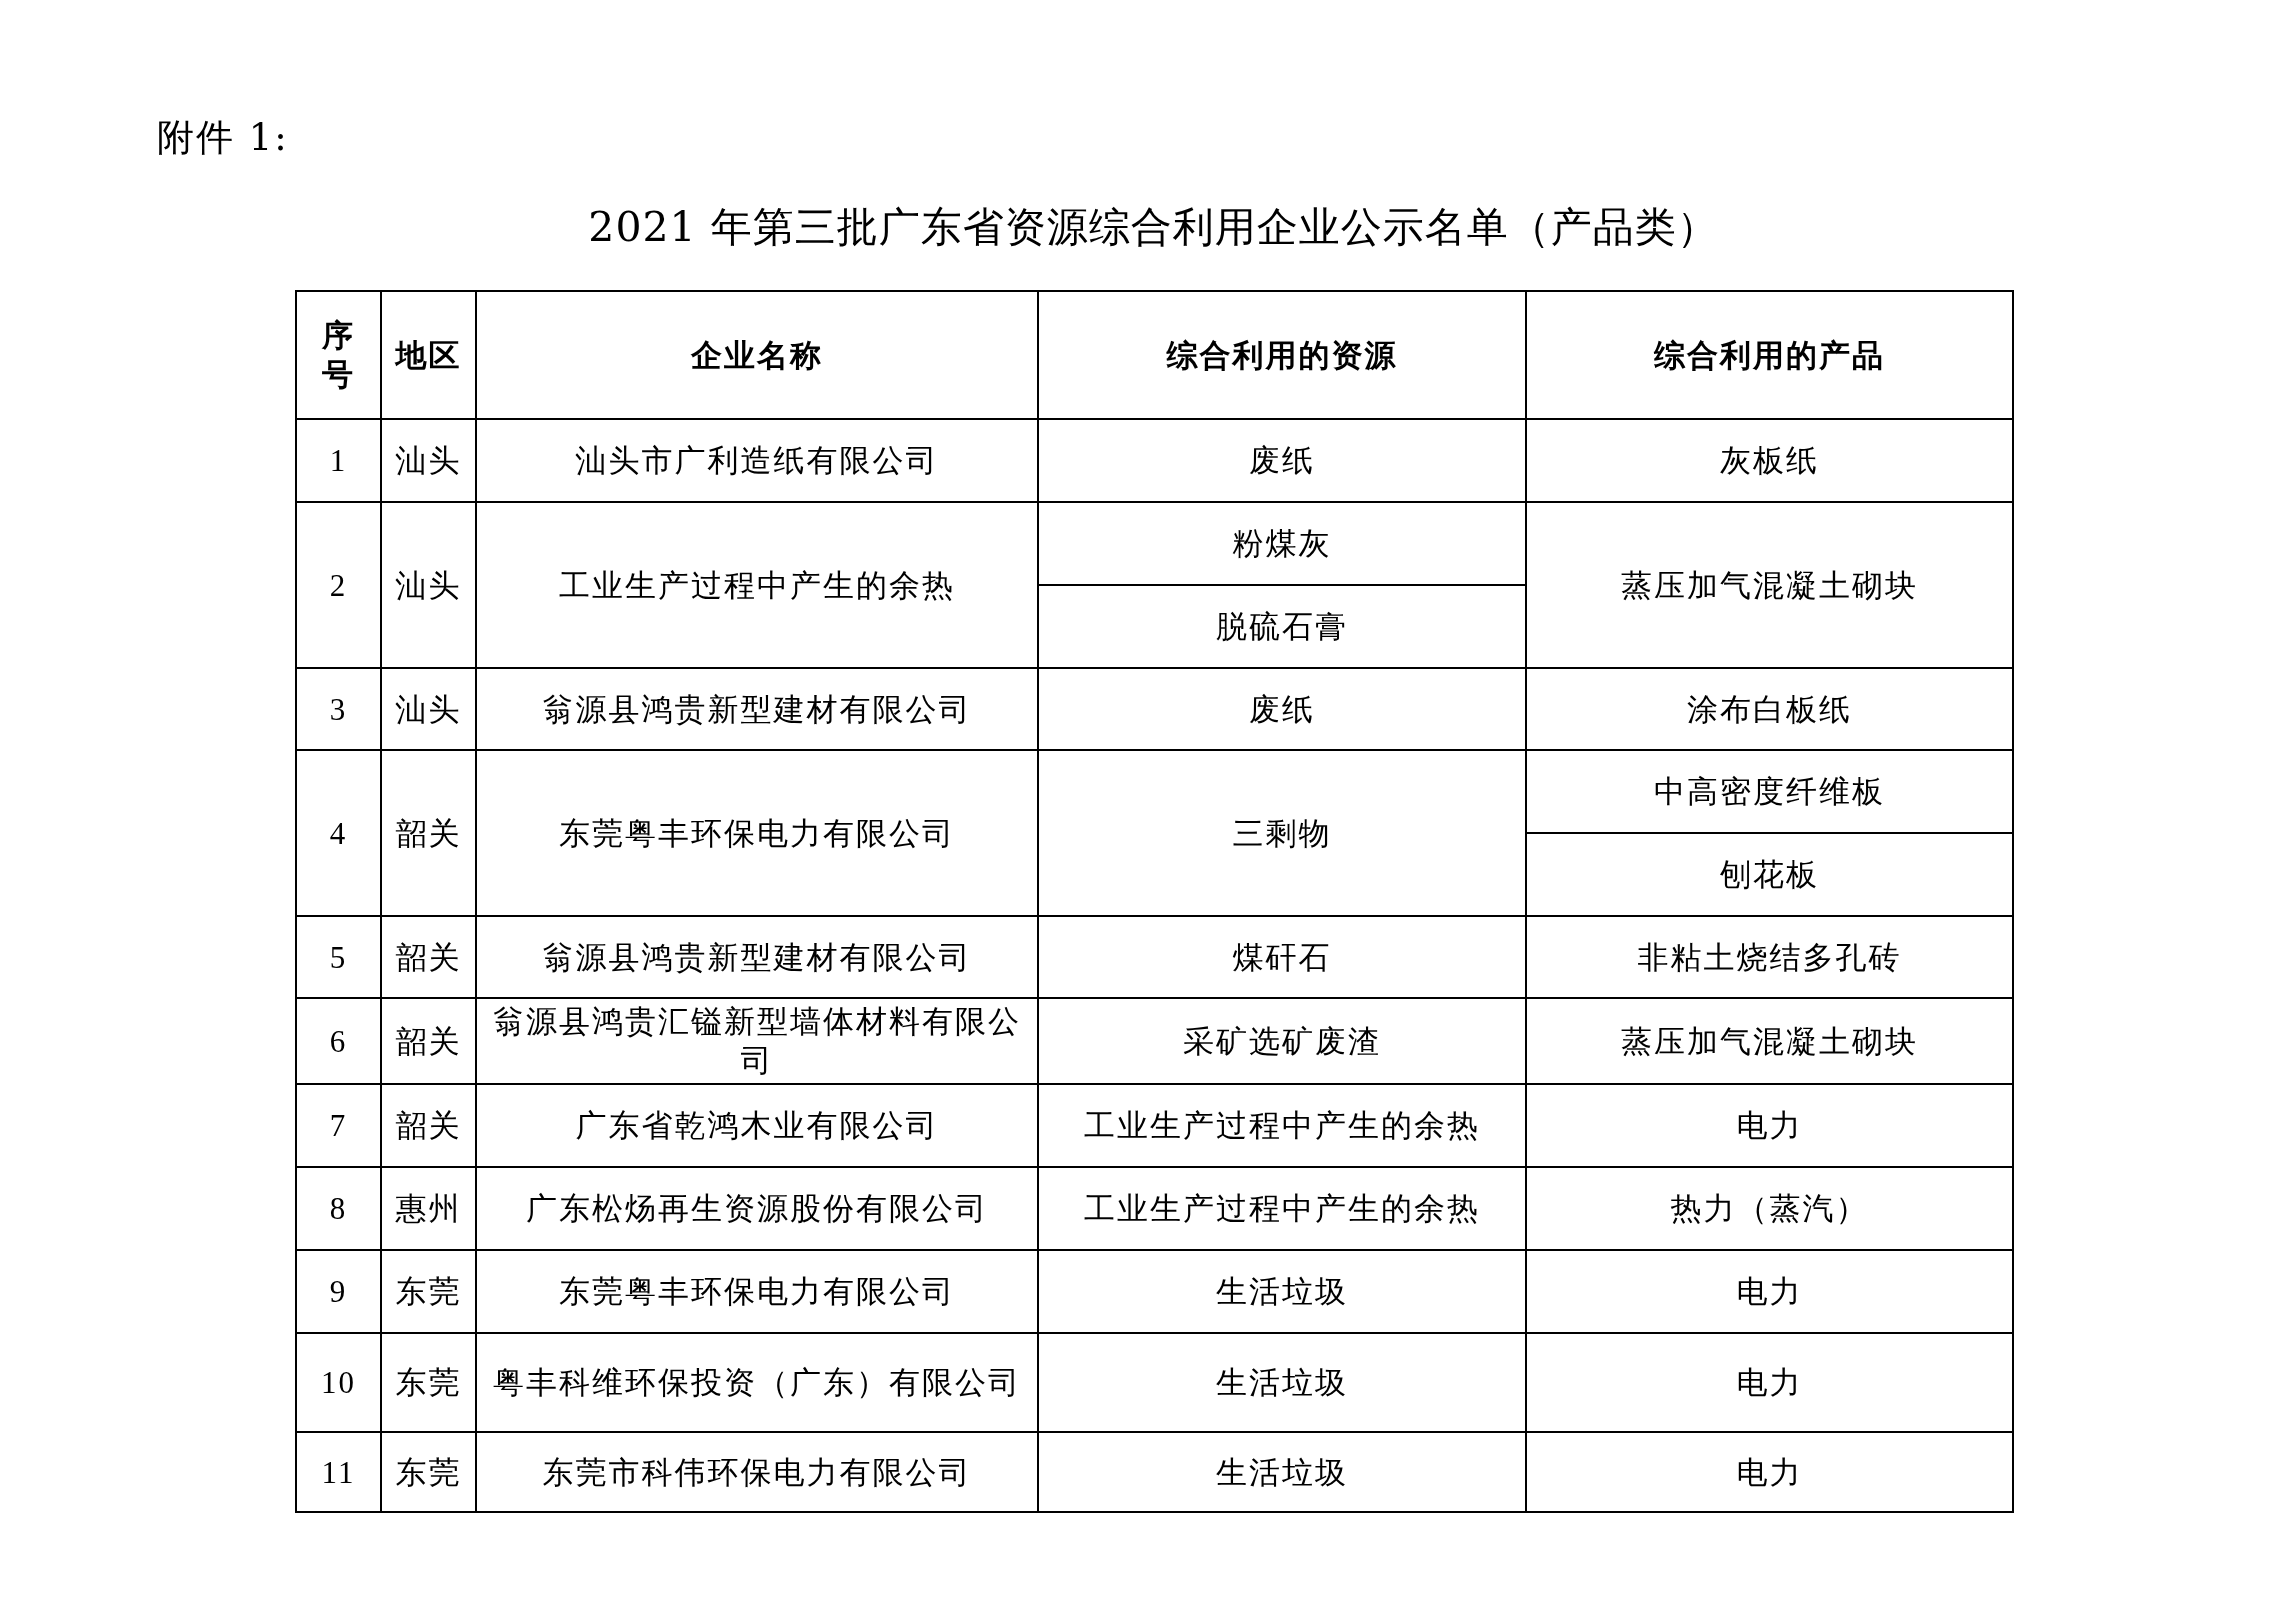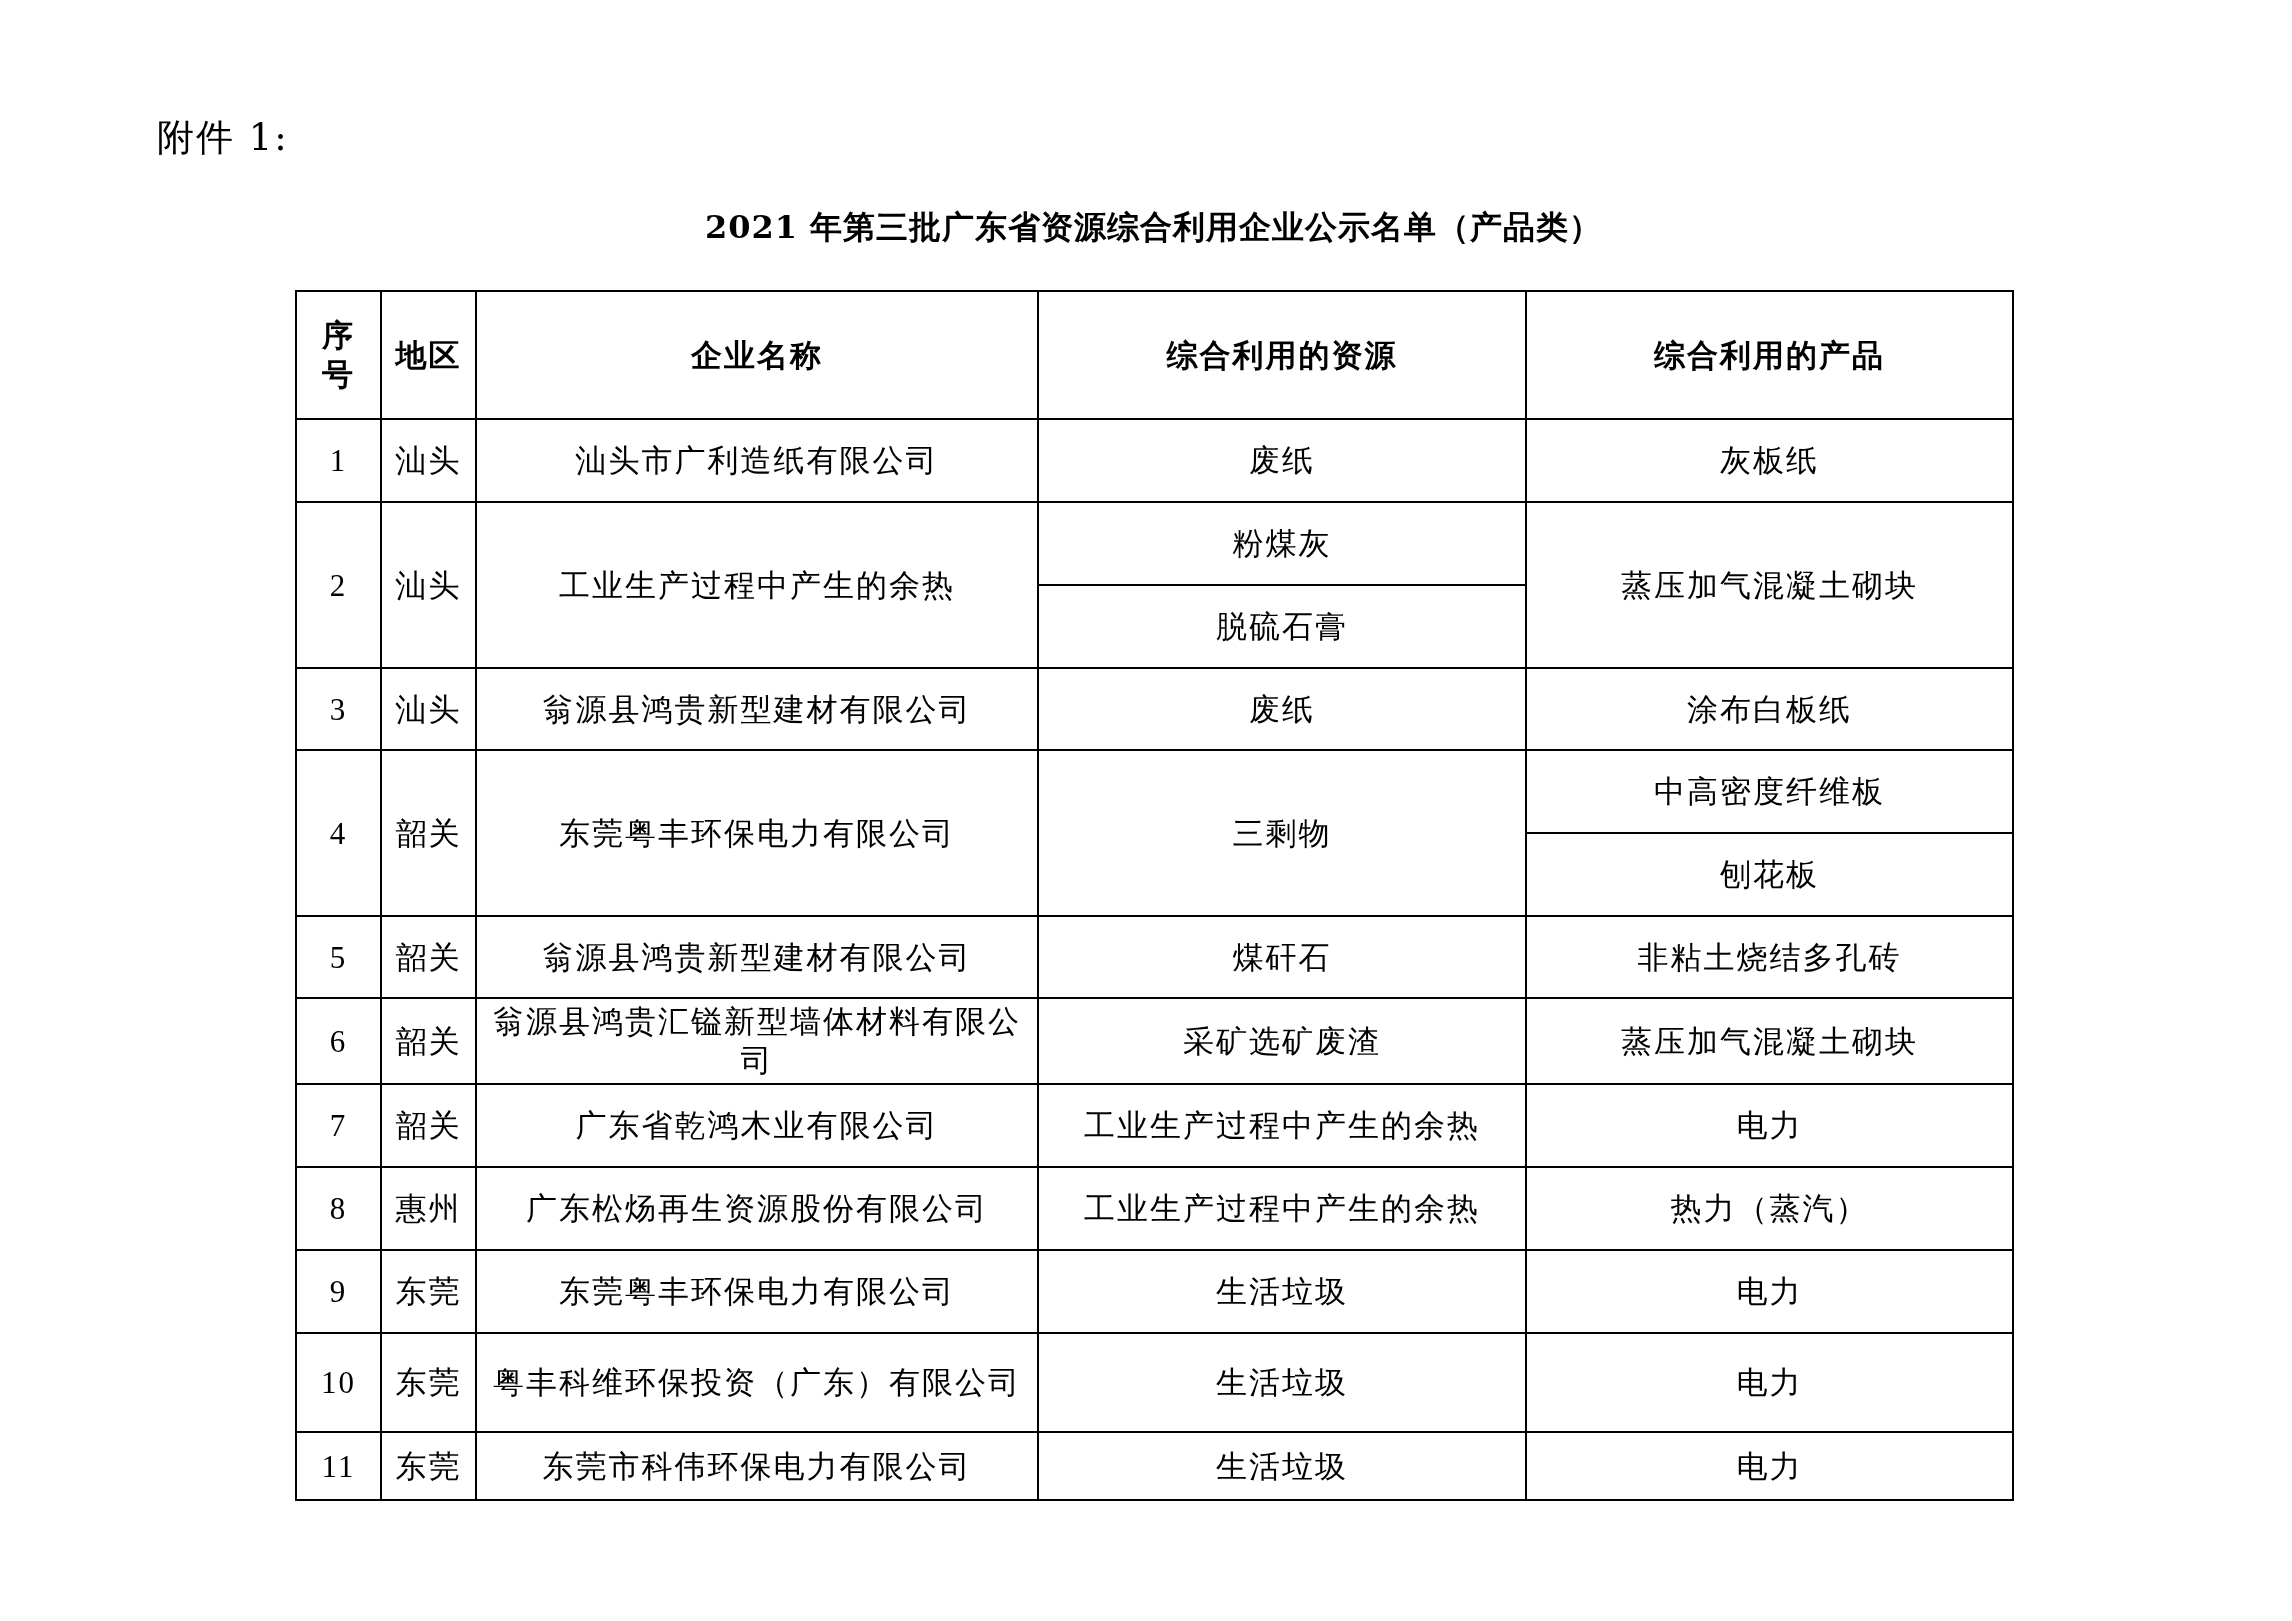--- a/index.html
+++ b/index.html
@@ -7,21 +7,21 @@
     width: 2293px; height: 1621px; position: relative; overflow: hidden;
     font-family: "DejaVu Serif", "Liberation Serif", serif;
     color: #000;
   }
   .attachment {
     position: absolute; left: 157px; top: 114px;
     font-size: 37px; line-height: 47px; letter-spacing: 2px; text-align: right;
   }
   .title {
     position: absolute; left: 295px; width: 1717px; top: 202px;
-    text-align: center; font-size: 32px; line-height: 51px; font-weight: bold;
+    text-align: center; font-size: 41px; line-height: 51px; font-weight: normal;
     letter-spacing: 1px;
   }
   table.list {
     position: absolute; left: 295px; top: 290px;
     border-collapse: collapse; table-layout: fixed;
     width: 1717px;
   }
   table.list td, table.list th {
     border-left: 2px solid #000; border-right: 2px solid #000;
     border-top: 2.9px solid #000; border-bottom: 2.9px solid #000;
@@ -130,21 +130,21 @@
         <td>生活垃圾</td>
         <td>电力</td>
       </tr>
       <tr style="height: 99px;">
         <td class="num" rowspan="1">10</td>
         <td rowspan="1">东莞</td>
         <td rowspan="1">粤丰科维环保投资（广东）有限公司</td>
         <td>生活垃圾</td>
         <td>电力</td>
       </tr>
-      <tr style="height: 68px;">
+      <tr style="height: 80px;">
         <td class="num" rowspan="1">11</td>
         <td rowspan="1">东莞</td>
         <td rowspan="1">东莞市科伟环保电力有限公司</td>
         <td>生活垃圾</td>
         <td>电力</td>
       </tr>
     </tbody>
 </table>
 
 

